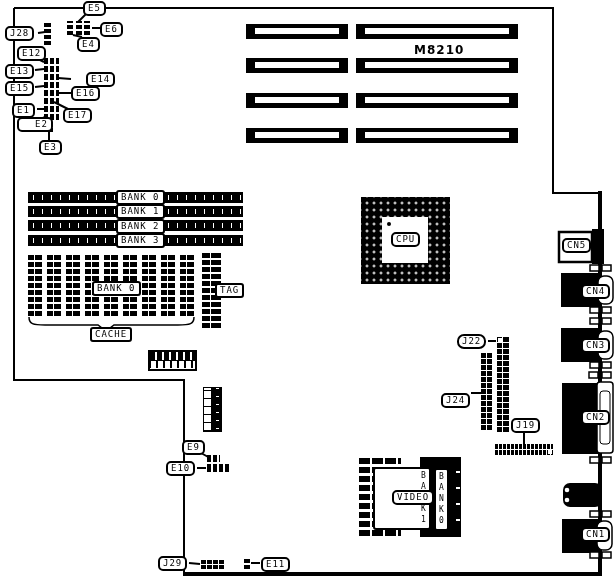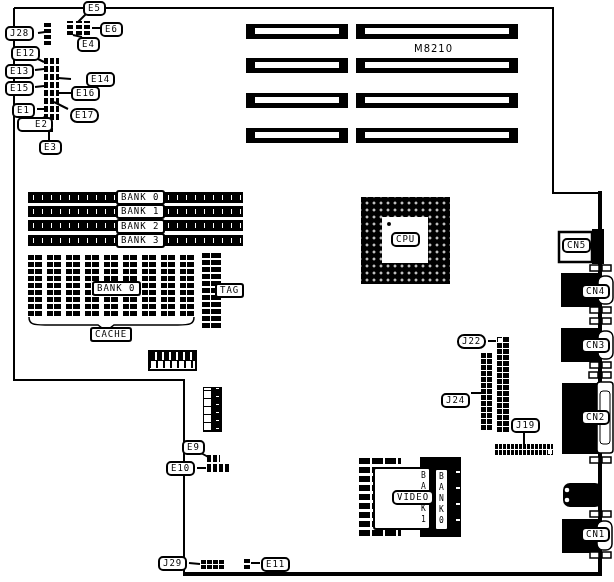--- a/index.html
+++ b/index.html
@@ -6,22 +6,22 @@
   .canvas{position:relative;width:614px;height:582px;background:#fff;overflow:hidden;
           font-family:"DejaVu Sans Mono",monospace;color:#000;}
   svg.overlay{position:absolute;left:0;top:0;z-index:3;pointer-events:none;}
 
   
   .lbl{position:absolute;z-index:6;border:2px solid #000;border-radius:5px;background:#fff;
        font-size:9px;line-height:9px;padding:1px 3px;letter-spacing:1px;white-space:nowrap;}
   .vlbl{position:absolute;z-index:6;border:2px solid #000;border-radius:3px;background:#fff;
         font-size:8px;line-height:11px;width:9px;padding:1px 1px;text-align:center;
         word-break:break-all;letter-spacing:0;}
-  .plain{position:absolute;z-index:4;font-size:10px;letter-spacing:1px;
-         font-family:"DejaVu Sans",sans-serif;}
+  .plain{position:absolute;z-index:4;font-size:12px;letter-spacing:1px;
+         font-family:"DejaVu Sans",sans-serif;font-weight:bold;}
 
   
   .slot{position:absolute;z-index:2;background:#000;}
   .slot::after{content:"";position:absolute;left:9px;right:9px;top:4px;height:6px;background:#fff;}
 
   
   .simm{position:absolute;z-index:2;height:11px;background-color:#000;
         background-image:repeating-linear-gradient(90deg,transparent 0 5px,#fff 5px 6px,transparent 6px 9px);
         background-size:100% 5px;background-position:0 3px;background-repeat:no-repeat;}
 
@@ -238,27 +238,27 @@
   <div class="vram1" style="left:359px;top:457px;width:42px;height:79px;"></div>
   <div class="vram0" style="left:420px;top:457px;width:41px;height:80px;"></div>
   <div class="vlbl" style="left:373px;top:467px;height:57px;padding-left:44px;">BANK1</div>
   <div class="vlbl" style="left:434px;top:468px;height:57px;">BANK0</div>
   <div class="lbl" style="left:392px;top:490px;">VIDEO</div>
 
   <div class="lbl" style="left:83px;top:1px;">E5</div>
   <div class="lbl" style="left:5px;top:26px;">J28</div>
   <div class="lbl" style="left:100px;top:22px;">E6</div>
   <div class="lbl" style="left:77px;top:37px;">E4</div>
-  <div class="lbl" style="left:11px;top:46px;">E12</div>
+  <div class="lbl" style="left:17px;top:46px;">E12</div>
   <div class="lbl" style="left:5px;top:64px;">E13</div>
   <div class="lbl" style="left:86px;top:72px;">E14</div>
   <div class="lbl" style="left:5px;top:81px;">E15</div>
   <div class="lbl" style="left:71px;top:86px;">E16</div>
   <div class="lbl" style="left:12px;top:103px;">E1</div>
-  <div class="lbl" style="left:70px;top:108px;border-radius:7px;">E17</div>
+  <div class="lbl" style="left:63px;top:108px;">E17</div>
   <div class="lbl" style="left:17px;top:117px;padding-left:16px;">E2</div>
   <div class="lbl" style="left:39px;top:140px;">E3</div>
 
   <div class="lbl" style="left:182px;top:440px;">E9</div>
   <div class="lbl" style="left:166px;top:461px;">E10</div>
   <div class="lbl" style="left:158px;top:556px;">J29</div>
   <div class="lbl" style="left:261px;top:557px;">E11</div>
 
   <div class="lbl" style="left:457px;top:334px;border-radius:7px;">J22</div>
   <div class="lbl" style="left:441px;top:393px;">J24</div>

